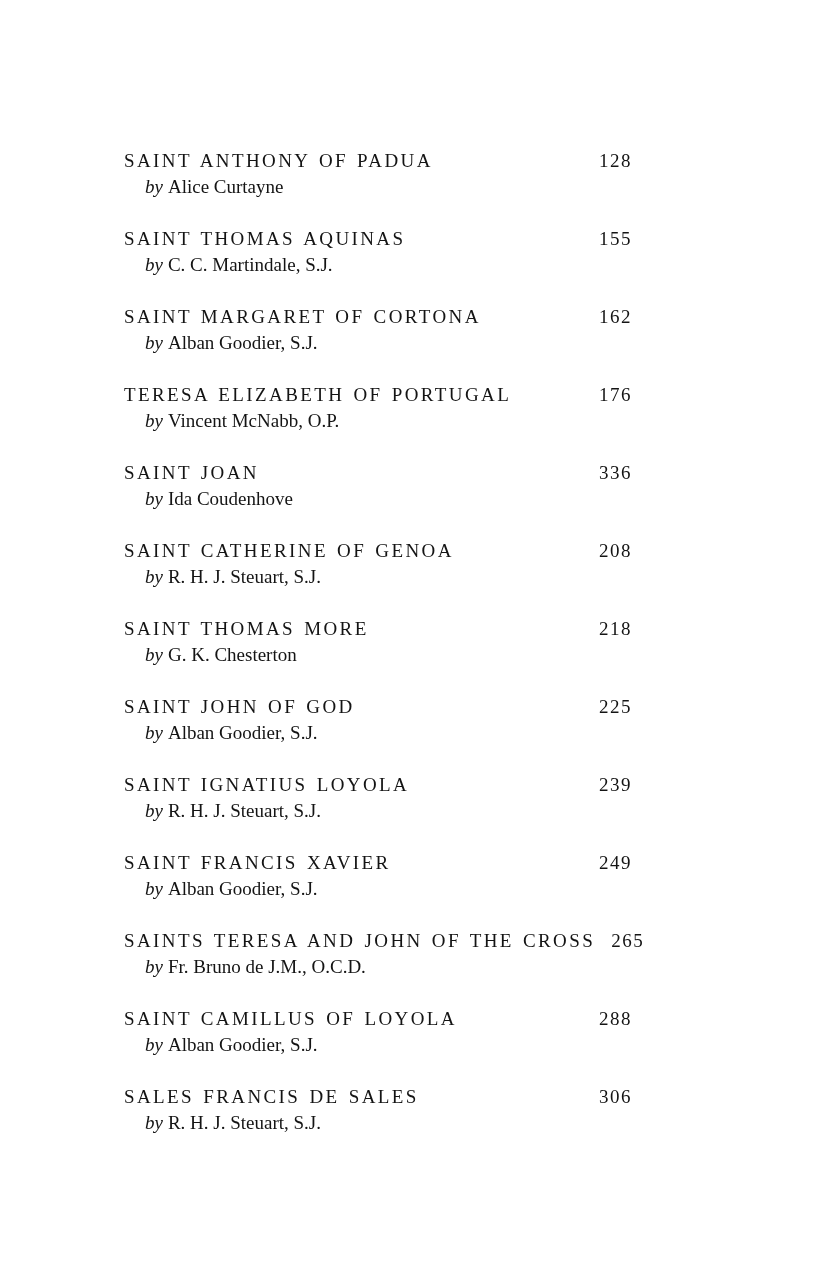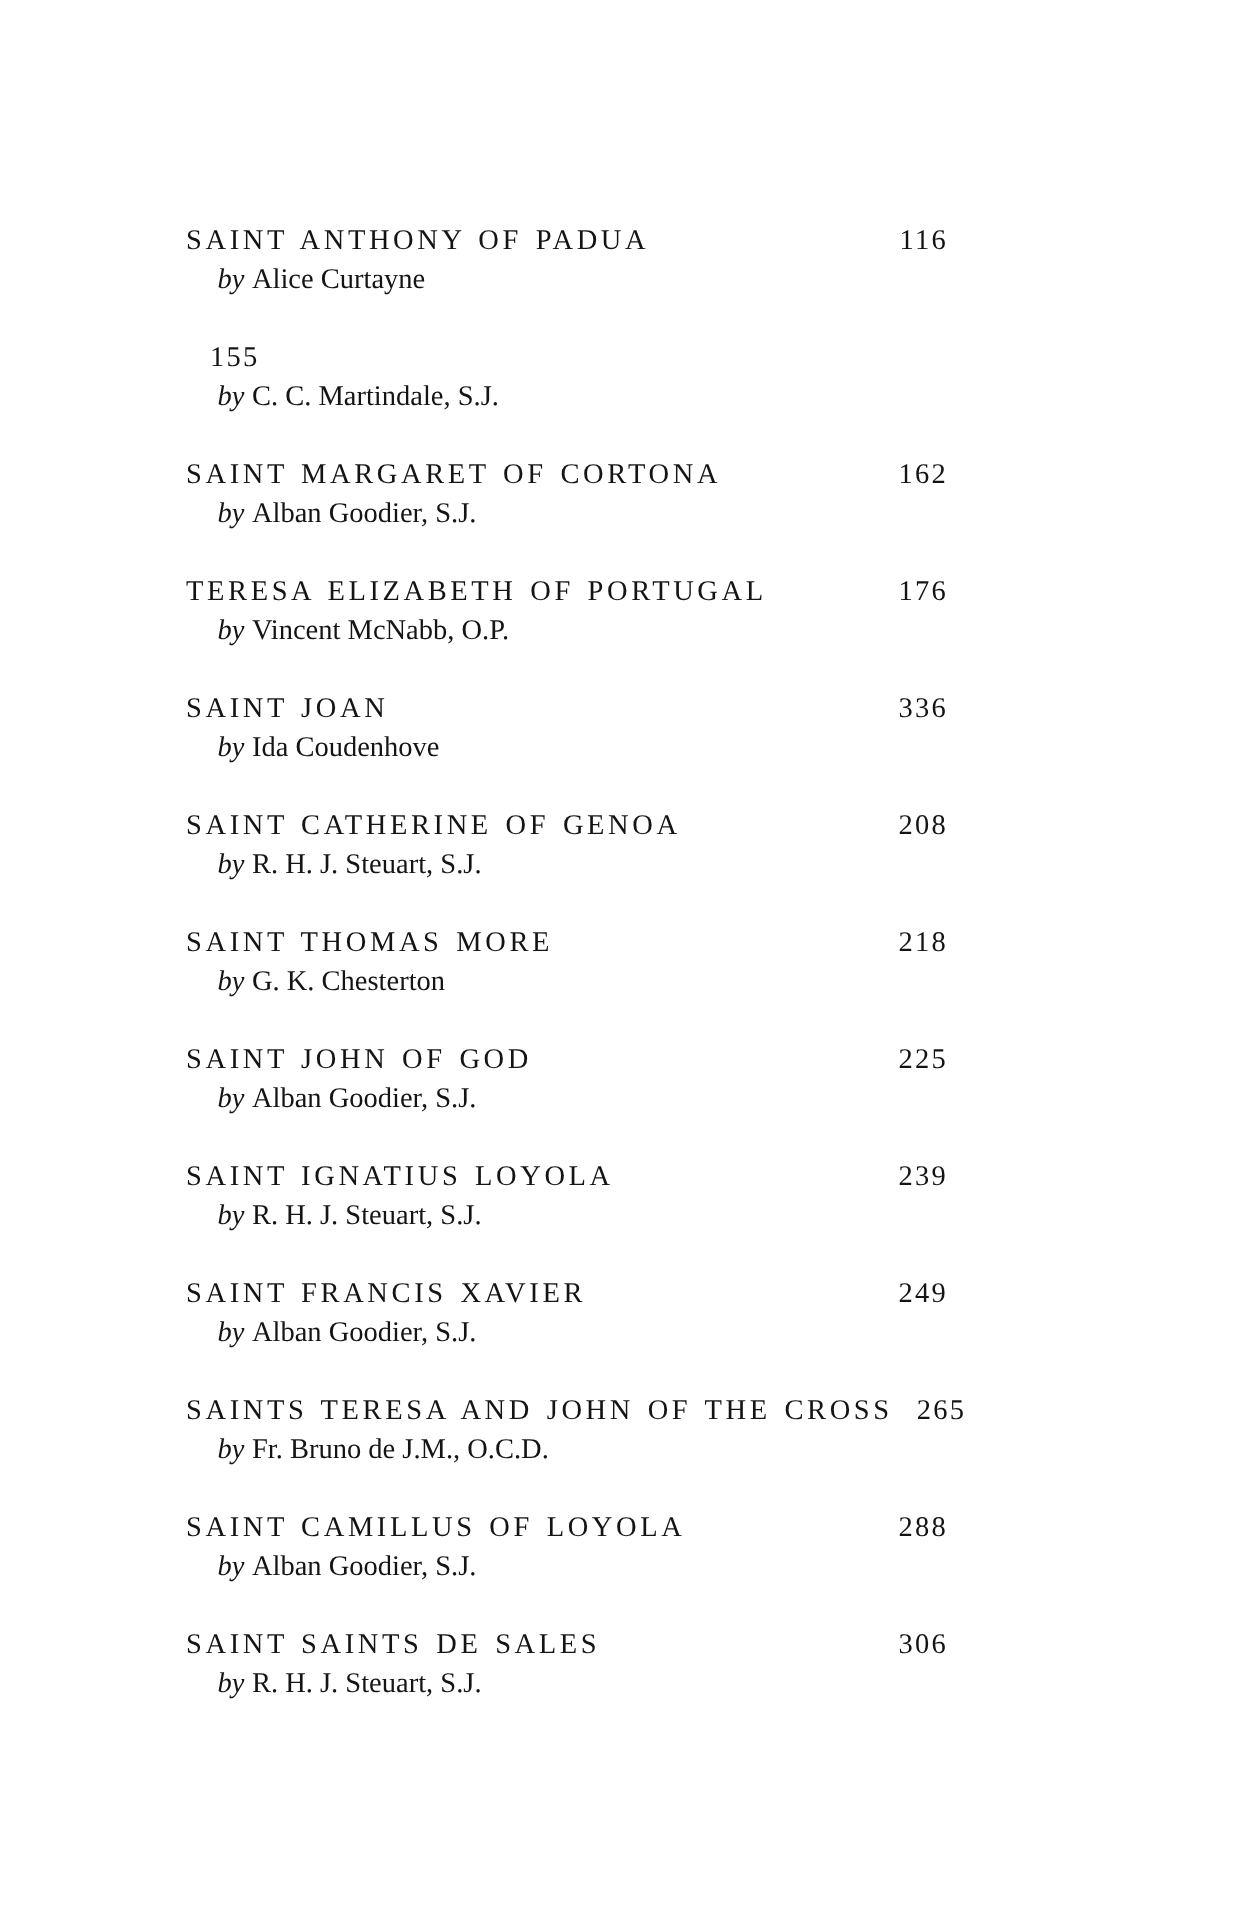--- a/index.html
+++ b/index.html
@@ -63,29 +63,30 @@
 </head>
 <body>
 
 <div class="page" style="background: rgb(255, 255, 255); color: rgb(20, 20, 20);">
   <main class="toc">
 
     <div id="entries">
       <div class="entry">
         <div class="title-row">
           <span class="title">SAINT ANTHONY OF PADUA</span>
-          <span class="page-num">116</span>
+          <span class="page-num">128</span>
         </div>
         <div class="byline">
           <span class="by">by</span><span class="author">Alice Curtayne</span>
         </div>
       </div>
 
       <div class="entry">
         <div class="title-row">
+          <span class="title">SAINT THOMAS AQUINAS</span>
           <span class="page-num">155</span>
         </div>
         <div class="byline">
           <span class="by">by</span><span class="author">C. C. Martindale, S.J.</span>
         </div>
       </div>
 
       <div class="entry">
         <div class="title-row">
           <span class="title">SAINT MARGARET OF CORTONA</span>
@@ -181,21 +182,21 @@
           <span class="title">SAINT CAMILLUS OF LOYOLA</span>
           <span class="page-num">288</span>
         </div>
         <div class="byline">
           <span class="by">by</span><span class="author">Alban Goodier, S.J.</span>
         </div>
       </div>
 
       <div class="entry">
         <div class="title-row">
-          <span class="title">SAINT SAINTS DE SALES</span>
+          <span class="title">SALES FRANCIS DE SALES</span>
           <span class="page-num">306</span>
         </div>
         <div class="byline">
           <span class="by">by</span><span class="author">R. H. J. Steuart, S.J.</span>
         </div>
       </div>
     </div>
   </main>
 </div>
 

